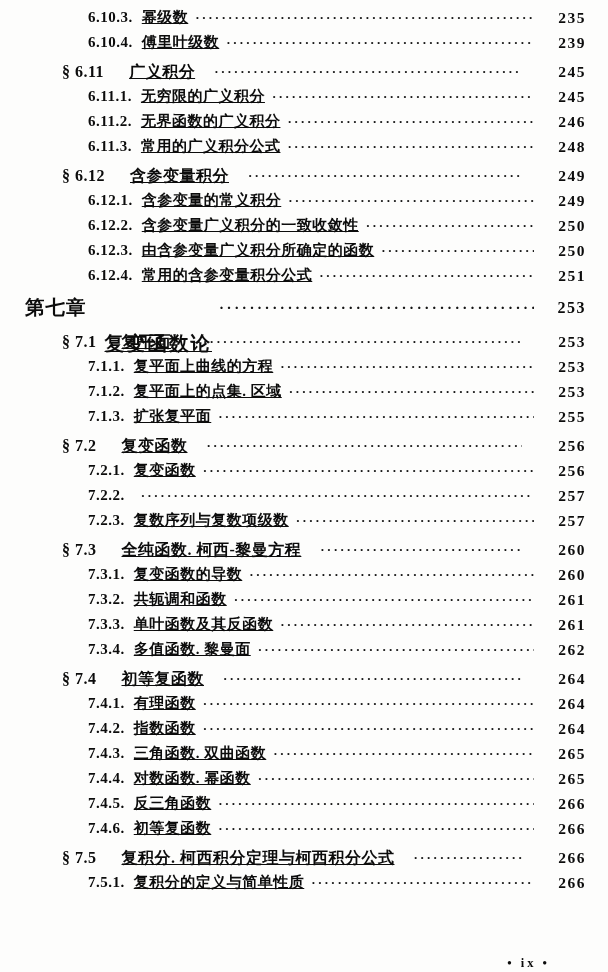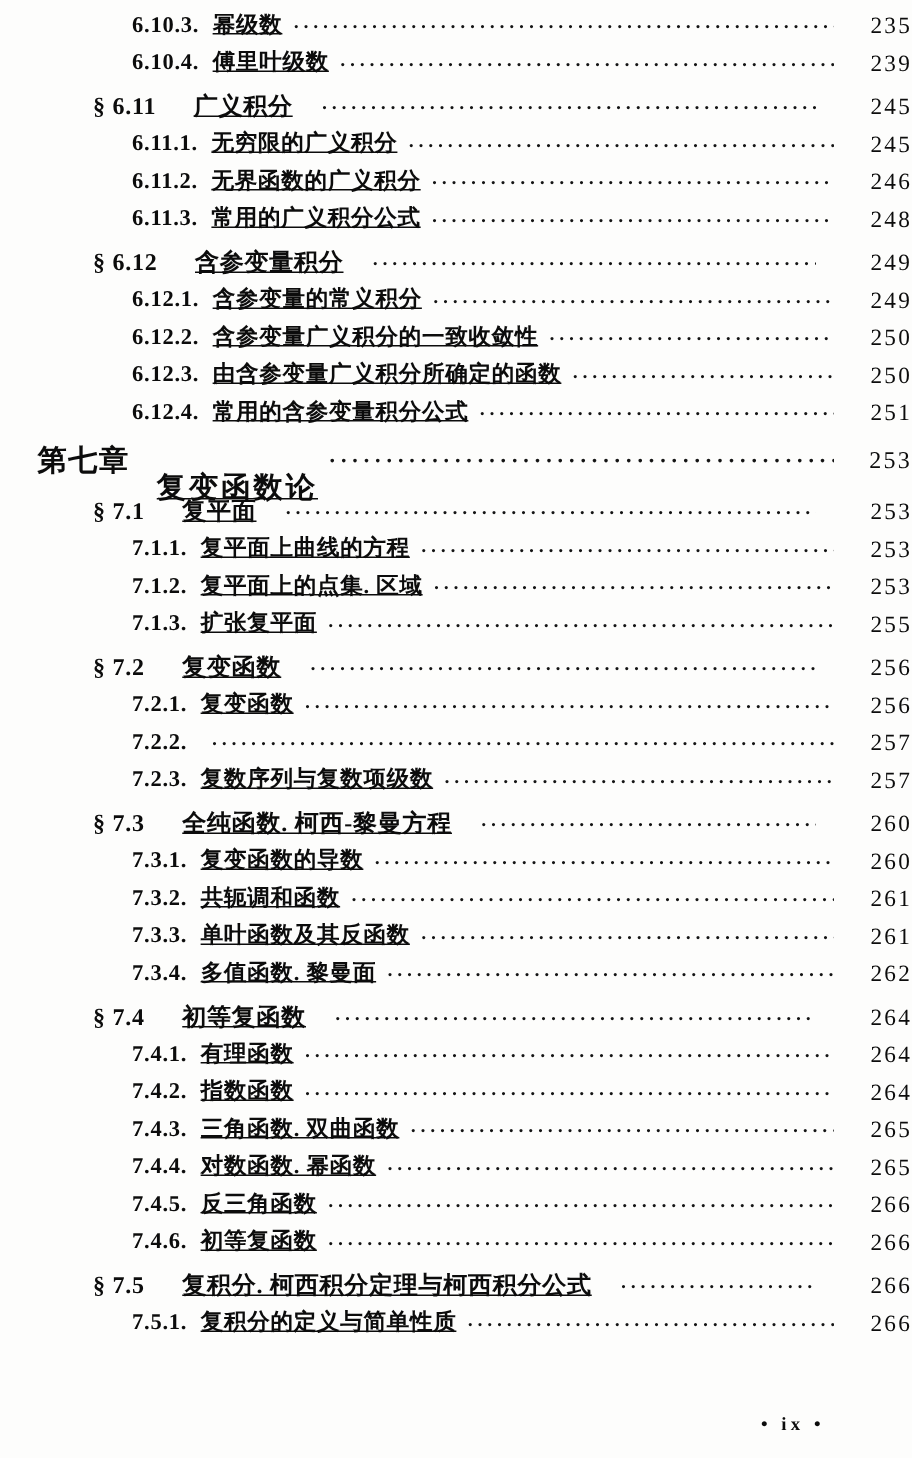--- a/index.html
+++ b/index.html
@@ -14,21 +14,21 @@
     background: #fdfdfc;
     overflow: hidden;
     font-family: "Liberation Serif", "DejaVu Serif", serif;
     color: #0c0c0c;
   }
   .toc {
     padding-top: 5px;
   }
   .toc-line {
     display: flex;
-    align-items: center;
+    align-items: flex-start;
     height: 25px;
     line-height: 25px;
     font-size: 15px;
     font-weight: 600;
     white-space: nowrap;
   }
   .toc-line.sub {
     padding-left: 88px;
   }
   .toc-line.section {
@@ -68,27 +68,28 @@
   .leader::after {
     content: "························································································································································";
   }
   .chapter .leader { font-size: 15px; letter-spacing: 2.6px; }
   .pageno {
     flex: 0 0 auto;
     width: 46px;
     text-align: right;
     font-size: 15.5px;
     letter-spacing: 1.5px;
-    font-weight: 400;
+    font-weight: 700;
+    margin-right: 22px;
   }
   .chapter .pageno { font-size: 16px; }
   .footer {
     position: absolute;
     right: 58px;
-    bottom: 15px;
+    bottom: 1px;
     font-size: 12.5px;
     font-weight: 700;
     letter-spacing: 3px;
   }
 </style>
 </head>
 <body>
 
 <div class="page">
   <div class="toc" id="toc">

